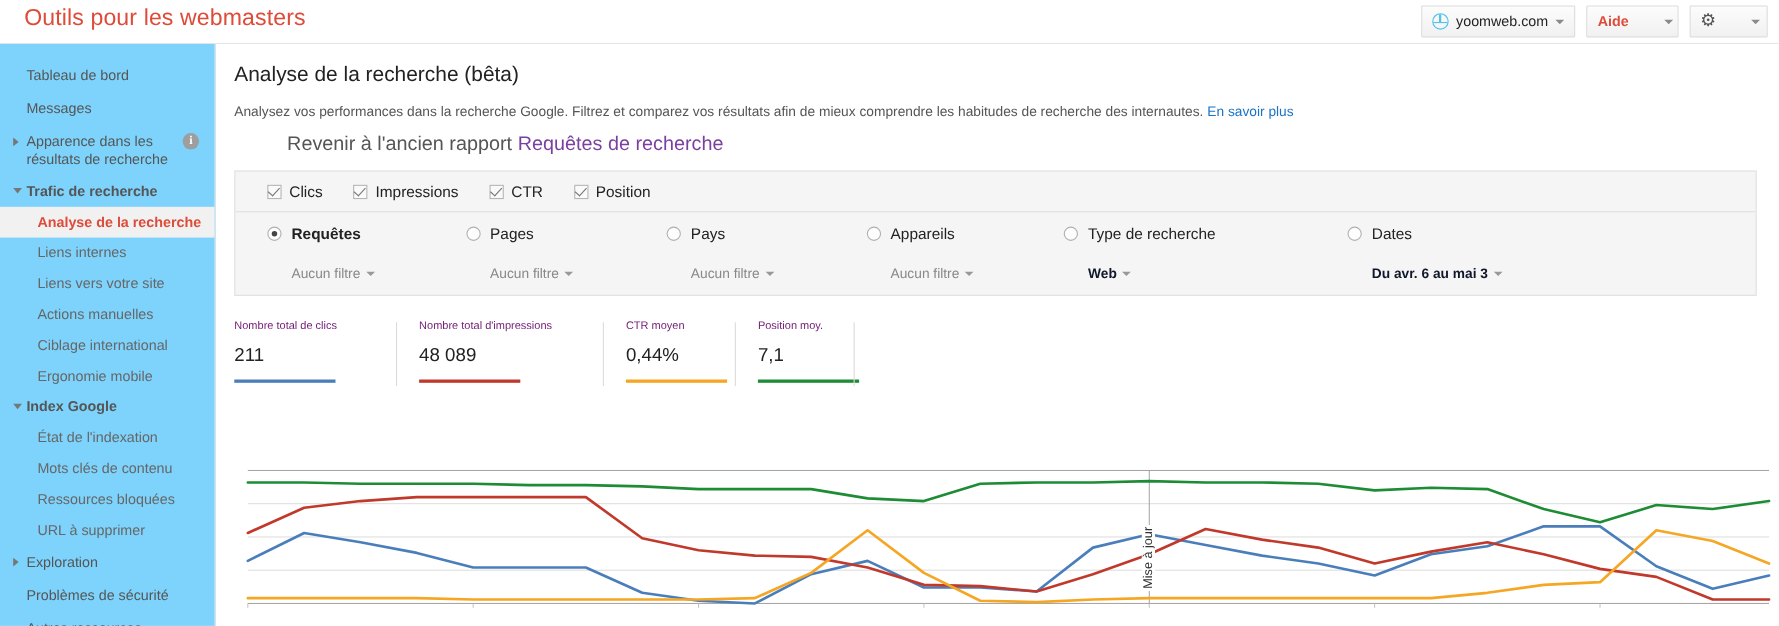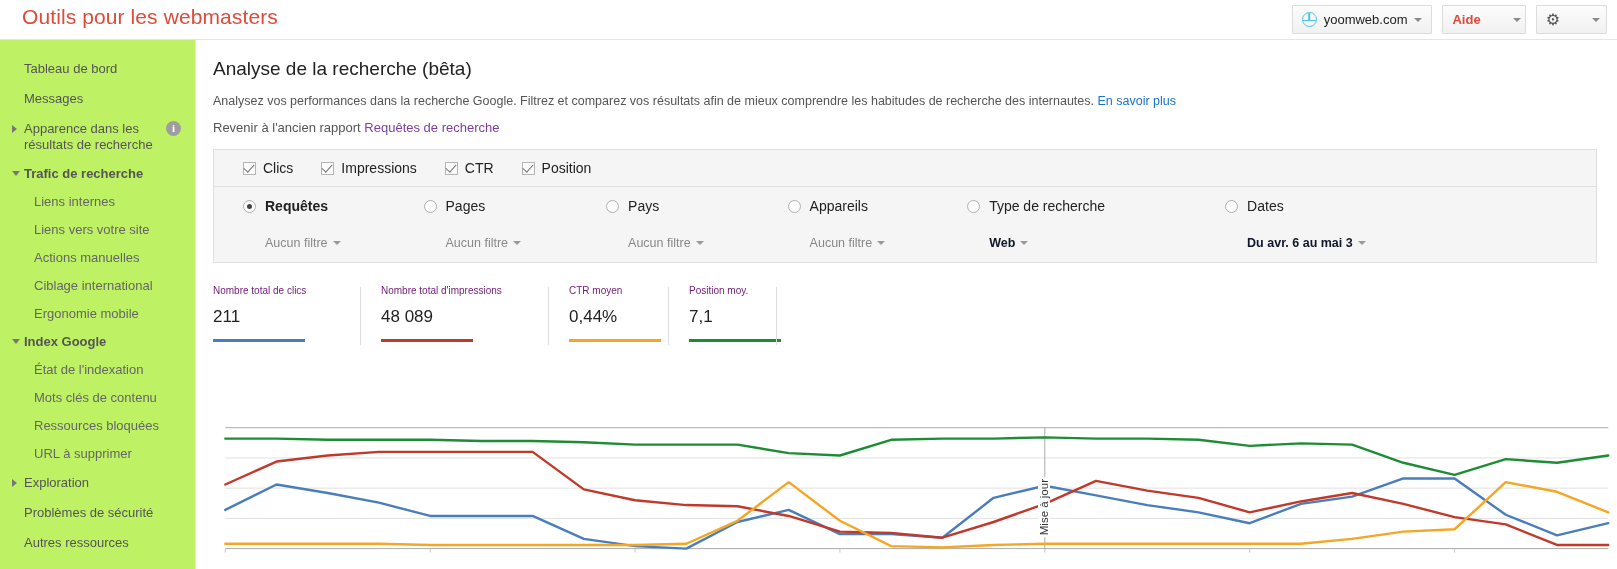--- a/index.html
+++ b/index.html
@@ -83,21 +83,21 @@
 
   
   #shell { display: flex; height: 529px; }
 
   
   #sidebar {
     width: 196px;
     flex: none;
     border-right: 1px solid #e5e5e5;
     padding-top: 14px;
-    background: #bef264;
+    background: #7dd3fc;
     position: relative;
   }
   .nav-item {
     position: relative;
     font-size: 13px;
     color: #555;
     line-height: 16px;
     cursor: pointer;
     padding: 6px 8px 6px 24px;
   }
@@ -141,21 +141,21 @@
   
   #main { flex: 1; padding: 0 0 0 17px; min-width: 0; position: relative; }
   #page-title {
     font-size: 19px; color: #222;
     margin: 18px 0 0 0; font-weight: normal;
   }
   #page-desc {
     font-size: 12.5px; color: #555;
     margin-top: 13px; line-height: 16px;
   }
-  #revert-line { font-size: 13px; color: #555; margin-top: 11px; }
+  #revert-line { font-size: 18px; color: #555; margin-top: 11px; margin-left: 48px; }
   a.lnk { color: #1a73c8; text-decoration: none; cursor: pointer; }
   a.lnk.purple { color: #7b3fa0; }
 
   
   #filter-panel {
     margin-top: 14px;
     margin-right: 20px;
     border: 1px solid #e0e0e0;
     background: #f5f5f5;
   }
@@ -275,20 +275,21 @@
   </div>
 </div>
 
 <div id="shell">
 
   <nav id="sidebar">
       <div class="nav-item top"><span>Tableau de bord</span></div>
       <div class="nav-item top"><span>Messages</span></div>
       <div class="nav-item top"><span class="arrow right"></span><span>Apparence dans les résultats de recherche</span><span class="info-badge">i</span></div>
       <div class="nav-item group"><span class="arrow down"></span><span>Trafic de recherche</span></div>
+      <div class="nav-item sub active"><span>Analyse de la recherche</span></div>
       <div class="nav-item sub"><span>Liens internes</span></div>
       <div class="nav-item sub"><span>Liens vers votre site</span></div>
       <div class="nav-item sub"><span>Actions manuelles</span></div>
       <div class="nav-item sub"><span>Ciblage international</span></div>
       <div class="nav-item sub"><span>Ergonomie mobile</span></div>
       <div class="nav-item group"><span class="arrow down"></span><span>Index Google</span></div>
       <div class="nav-item sub"><span>État de l'indexation</span></div>
       <div class="nav-item sub"><span>Mots clés de contenu</span></div>
       <div class="nav-item sub"><span>Ressources bloquées</span></div>
       <div class="nav-item sub"><span>URL à supprimer</span></div>

